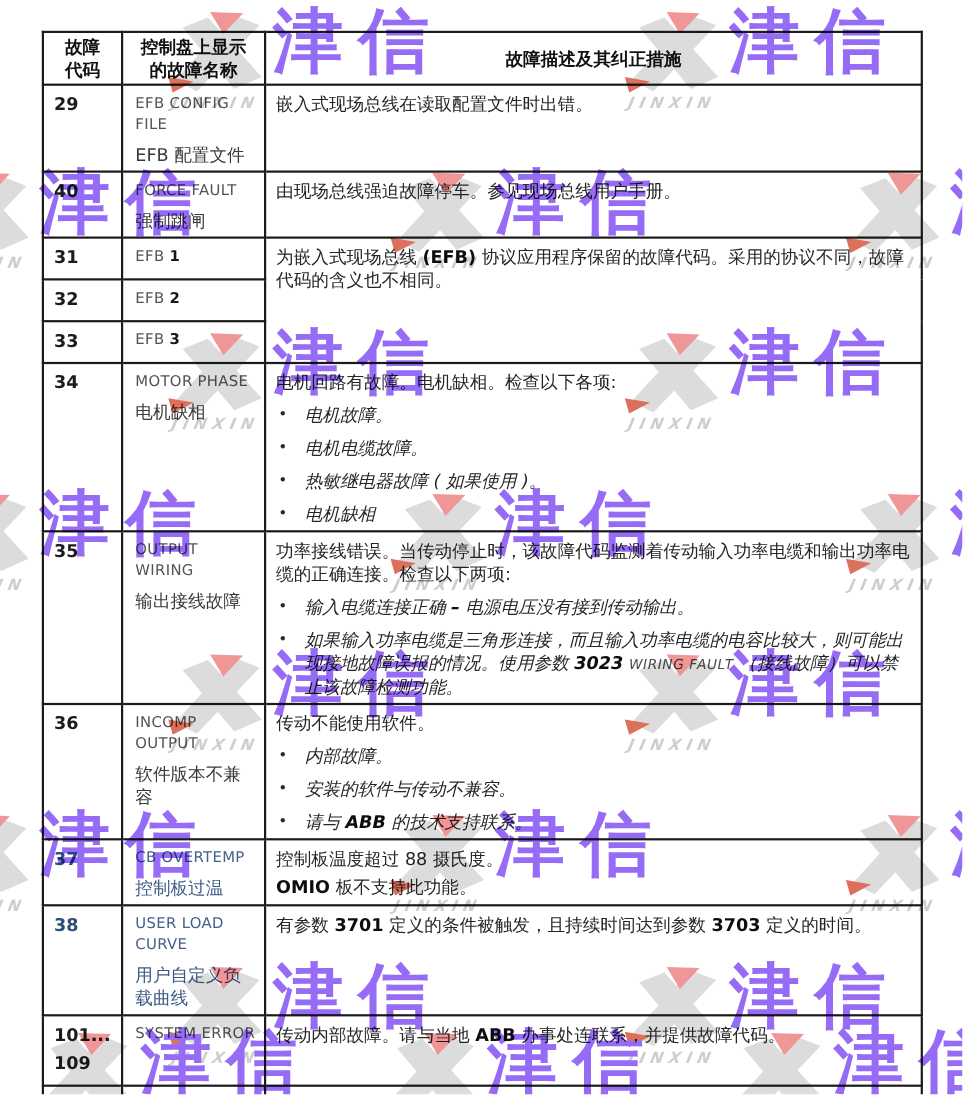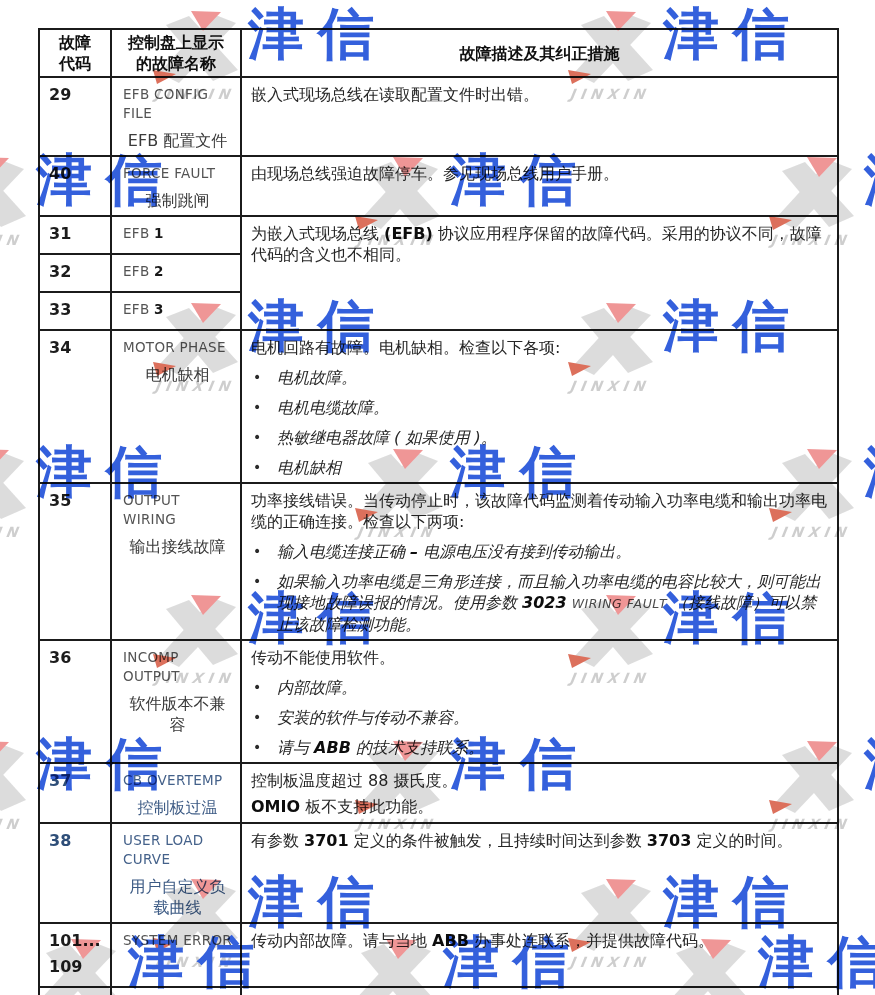--- a/index.html
+++ b/index.html
@@ -9,40 +9,40 @@
   #fault-table{position:absolute;left:38px;top:28px;width:799px;z-index:1;
                border-collapse:collapse;table-layout:fixed;}
   #fault-table th,#fault-table td{border:2px solid #1b1b1b;vertical-align:top;padding:4px 8px 4px 9px;}
   #fault-table th{vertical-align:middle;text-align:center;font-size:16px;font-weight:700;
                   color:#101010;line-height:21px;white-space:pre-line;padding:2px;}
   .code-cell{font-size:16px;font-weight:700;color:#1c1c1c;line-height:22px;padding-top:6px!important;}
   .code-cell div{margin-bottom:4px;}
   .name-cell{padding-top:7px!important;padding-left:11px!important;}
   .nl{line-height:19px;}
   .nl.en{font-size:13.5px;color:#535353;letter-spacing:.3px;line-height:19px;}
-  .nl.zh{font-size:16px;color:#3a3a3a;line-height:21px;margin-top:7px;text-align:center;}
+  .nl.zh{font-size:16px;color:#3a3a3a;line-height:21px;margin-top:7px;}
   .nl b{color:#181818;font-weight:700;}
   .desc-cell{font-size:16px;color:#262626;line-height:21px;padding-top:6px!important;}
   .desc-cell b{color:#0d0d0d;font-weight:700;}
   .para{margin-top:5px;}
   .para:first-child{margin-top:0;}
   .para.bullet{display:flex;margin-top:9px;}
   .blt{width:24px;flex:0 0 24px;font-size:14px;color:#2a2a2a;padding-left:2px;}
   .ptxt{flex:1;font-style:italic;}
   .sc{font-size:12.5px;color:#4c4c4c;letter-spacing:.5px;}
   tr.accent .code-cell{color:#2e4e78;}
   tr.accent .nl.en{color:#44618a;}
   tr.accent .nl.zh{color:#3c5a84;}
   
   #wm-layer{position:absolute;inset:0;z-index:2;pointer-events:none;mix-blend-mode:multiply;opacity:.9;}
   .wm{position:absolute;display:flex;align-items:flex-start;white-space:nowrap;}
   .wm-left{display:flex;flex-direction:column;align-items:center;}
   .wm-en{font-style:italic;font-weight:700;font-size:14px;letter-spacing:5px;color:#c9c9c9;
          transform:skewX(-12deg);margin-top:-2px;}
-  .wm-cn{font-size:56px;font-weight:700;color:#1d4ed8;letter-spacing:14px;line-height:1;
+  .wm-cn{font-size:64px;font-weight:700;color:#8b5cf6;letter-spacing:14px;line-height:1;
          margin:-4px 0 0 6px;}
 </style>
 </head>
 <body>
 
 <div id="page">
   <table id="fault-table">
     <colgroup>
         <col style="width:72px">
         <col style="width:130px">

